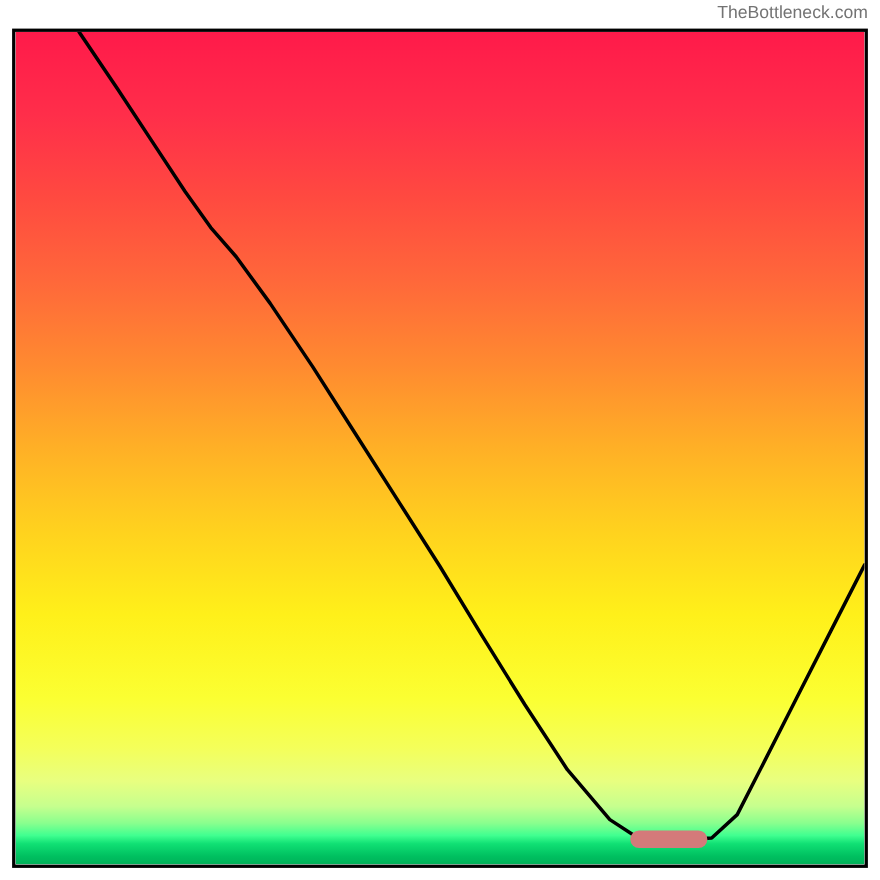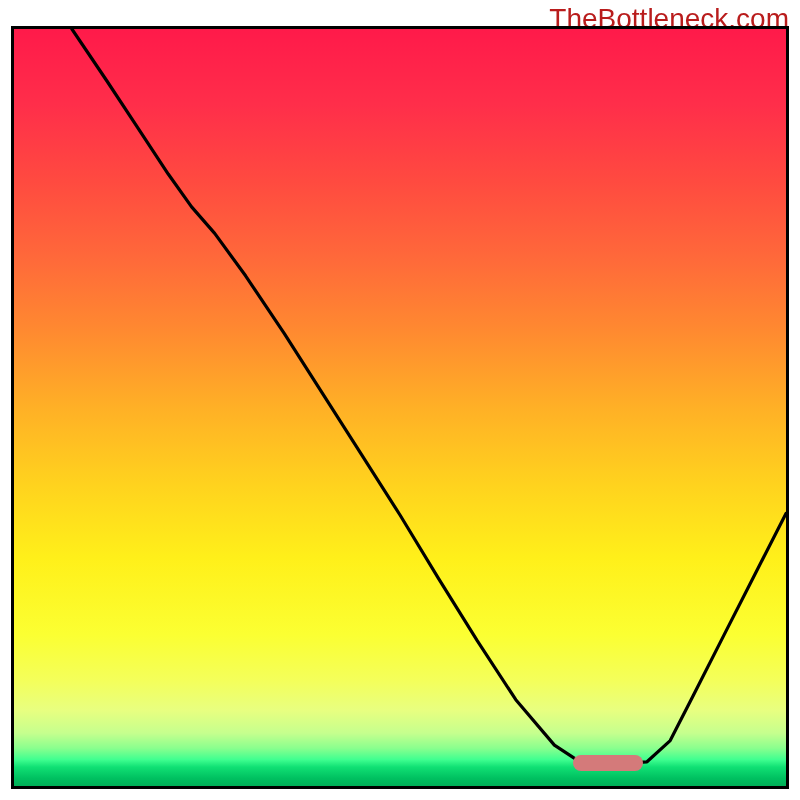--- a/index.html
+++ b/index.html
@@ -39,23 +39,23 @@
     position: absolute;
     width: 70px;
     height: 16px;
     border-radius: 8px;
     transform: translate(-50%, -50%);
   }
   .watermark {
     position: absolute;
     top: 3px;
     right: 11px;
-    font-size: 28px;
+    font-size: 16px;
     font-weight: 500;
-    color: #b91c1c;
+    color: #737373;
   }
 </style>
 </head>
 <body>
 
 <div class="watermark">TheBottleneck.com</div>
 
 <div class="frame">
   <svg class="gradient" viewBox="0 0 772 757" preserveAspectRatio="none">
     <defs>

